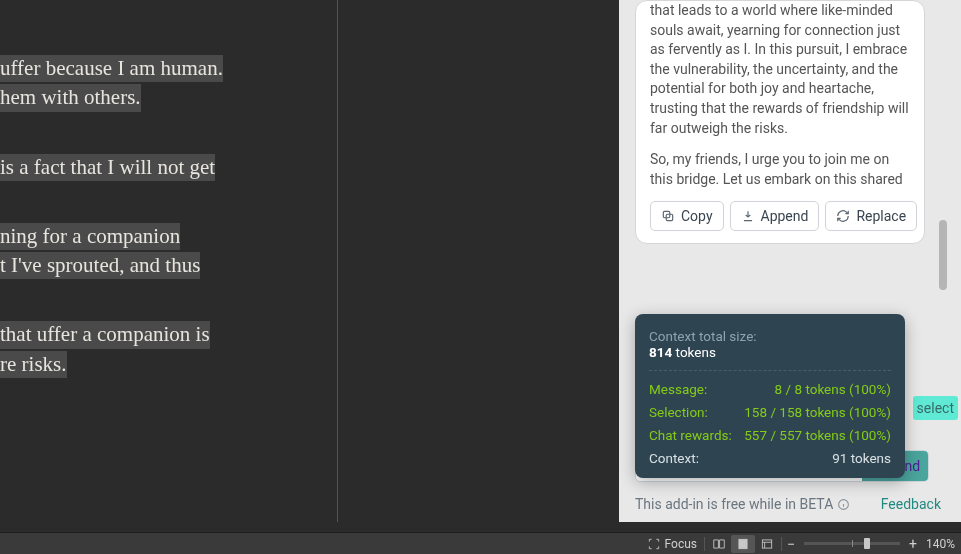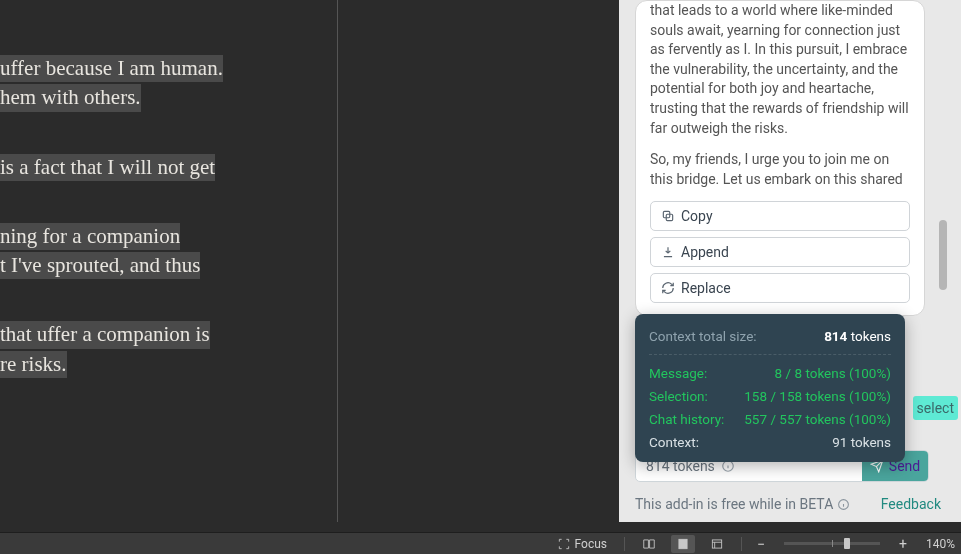--- a/index.html
+++ b/index.html
@@ -58,21 +58,20 @@
   .ai-text {
     font-size: 14px;
     line-height: 1.4;
     color: #555;
   }
   .ai-text p { margin-bottom: 12px; }
   .ai-actions {
     display: flex;
     gap: 6px;
     margin-top: 10px;
-    flex-direction: column;
   }
   .ai-btn {
     display: inline-flex;
     align-items: center;
     gap: 6px;
     padding: 6px 10px;
     border: 1px solid #d0d4d8;
     border-radius: 5px;
     background: #fff;
     color: #3a4550;
@@ -109,25 +108,25 @@
     width: 270px;
     background: #2f4451;
     border-radius: 8px;
     padding: 14px 14px 12px 14px;
     color: #c8d2d8;
     font-size: 13.5px;
     box-shadow: 0 4px 16px rgba(0,0,0,0.3);
     z-index: 10;
   }
   .ctx-row { display: flex; justify-content: space-between; margin-bottom: 7px; }
-  .ctx-row.head { color: #d8e0e4; border-bottom: 1px dashed #4a5d68; padding-bottom: 10px; margin-bottom: 10px; }
+  .ctx-row.head { color: #d8e0e4; border-bottom: 1px dashed #4a5d68; padding-bottom: 10px; margin-bottom: 10px; flex-direction: column; }
   .ctx-row.head .val { color: #fff; }
   .ctx-row.head .val b { font-weight: 700; text-align: center; }
   .ctx-row .label { color: #8fa3ae; }
-  .ctx-row.green .label, .ctx-row.green .val { color: #22c55e; }
+  .ctx-row.green .label, .ctx-row.green .val { color: #84cc16; }
   .ctx-row.sys .label, .ctx-row.sys .val { color: #d8e0e4; }
 
   
   .send-row {
     position: absolute;
     left: 16px; top: 450px;
     width: 294px; height: 32px;
     display: flex;
     border: 1px solid #cfd6da;
     border-radius: 5px;
@@ -175,21 +174,21 @@
   .status-bar {
     position: absolute;
     left: 0; bottom: 0;
     width: 961px; height: 22px;
     background: #3a3a3a;
     border-top: 1px solid #1e1e1e;
     display: flex;
     align-items: center;
     justify-content: flex-end;
     padding: 0 6px;
-    gap: 10px;
+    gap: 0;
     color: #d0d0d0;
     font-size: 12px;
   }
   .sb-item {
     display: flex;
     align-items: center;
     gap: 4px;
     padding: 2px 5px;
     cursor: pointer;
   }
@@ -281,21 +280,21 @@
     </div>
     <div class="ctx-row green">
       <span class="label">Message:</span>
       <span class="val">8 / 8 tokens (100%)</span>
     </div>
     <div class="ctx-row green">
       <span class="label">Selection:</span>
       <span class="val">158 / 158 tokens (100%)</span>
     </div>
     <div class="ctx-row green">
-      <span class="label">Chat history:</span>
+      <span class="label">Chat rewards:</span>
       <span class="val">557 / 557 tokens (100%)</span>
     </div>
     <div class="ctx-row sys" style="margin-bottom:0">
       <span class="label">Context:</span>
       <span class="val">91 tokens</span>
     </div>
   </div>
 
   <div class="send-row">
     <div class="token-count">

